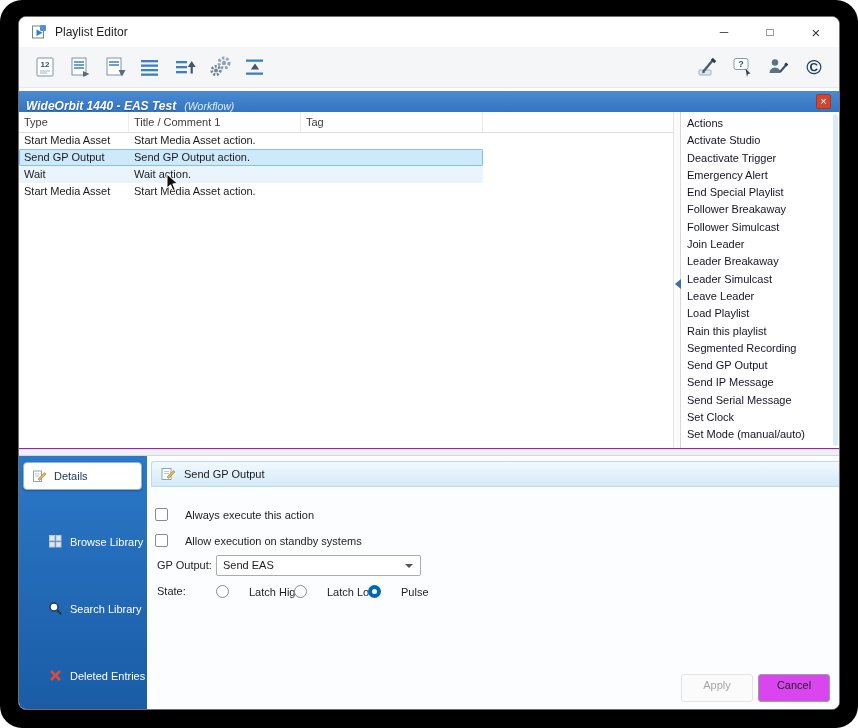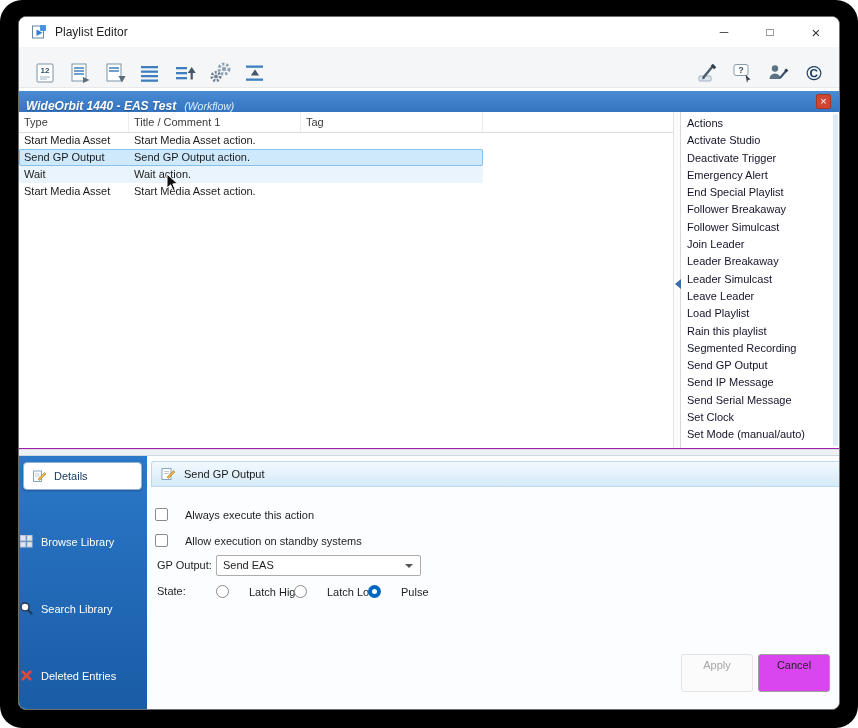--- a/index.html
+++ b/index.html
@@ -10,21 +10,21 @@
   
   .titlebar{position:absolute;left:0;top:0;right:0;height:30px;background:#fff;border-bottom:1px solid #efefef;display:flex;align-items:center;}
   .app-icon{width:16px;height:16px;margin-left:12px;}
   .win-title{font-size:12px;color:#1f1f1f;margin-left:8px;}
   .caption{position:absolute;right:0;top:0;height:30px;display:flex;}
   .cap-btn{width:46px;height:30px;display:flex;align-items:center;justify-content:center;font-size:12px;color:#333;}
   .cap-btn.close{font-size:15px;}
 
   
   .toolbar{position:absolute;left:0;top:30px;right:0;height:40px;background:#f5f6f7;border-bottom:1px solid #e9e9e9;}
-  .tool-group{position:absolute;top:7px;display:flex;gap:8px;margin-top:6px;}
+  .tool-group{position:absolute;top:7px;display:flex;gap:8px;}
   .tool-group.left{left:12px;}
   .tool-group.right{right:10px;}
   .tool-btn{width:27px;height:26px;display:flex;align-items:center;justify-content:center;}
 
   
   .wf-header{position:absolute;left:0;top:74px;right:0;height:30px;background:linear-gradient(180deg,#4a8bd4,#2b6ab8);display:flex;align-items:center;padding-left:7px;box-sizing:border-box;}
   .wf-title{color:#fff;font-weight:bold;font-style:italic;font-size:12px;text-shadow:0 1px 1px rgba(0,0,0,.3);white-space:nowrap;}
   .wf-sub{color:#dcebfa;font-style:italic;font-size:10.5px;margin-left:8px;}
   .wf-close{position:absolute;right:8px;top:3px;width:15px;height:15px;background:#cf4631;border:1px solid #a83422;border-radius:2px;color:#fff;font-size:11px;line-height:13px;text-align:center;box-sizing:border-box;}
 
@@ -44,36 +44,36 @@
   .actions{position:absolute;left:662px;top:0;right:0;height:100%;background:#fff;padding:3px 10px 0 6px;box-sizing:border-box;font-size:11px;color:#14142a;}
   .action-item{height:17.3px;line-height:17.3px;white-space:nowrap;overflow:hidden;}
   .actions-scrollbar{position:absolute;right:1px;top:2px;width:5px;height:332px;background:#dcebf8;border-radius:3px;}
 
   
   .hsplit{position:absolute;left:0;top:432px;right:0;height:7px;background:#edf1f5;border-top:1px solid #d9dee3;border-bottom:1px solid #cfd6dc;box-sizing:border-box;}
 
   
   .bottom{position:absolute;left:0;top:439px;right:0;bottom:0;display:flex;}
   .sidebar{width:128px;background:linear-gradient(180deg,#2b78c8,#1a5ca6);padding-top:5px;box-sizing:border-box;flex:none;}
-  .side-item{height:31px;display:flex;align-items:center;gap:7px;padding-left:0;color:#fff;font-size:11px;white-space:nowrap;margin-top:36px;}
+  .side-item{height:31px;display:flex;align-items:center;gap:7px;padding-left:29px;color:#fff;font-size:11px;white-space:nowrap;margin-top:36px;}
   .side-item.selected{background:#fff;margin:1px 5px 1px 4px;border:1px solid #8fb2d9;border-radius:4px;color:#1b3b63;height:28px;padding-left:8px;box-shadow:0 1px 2px rgba(0,0,0,.25);box-sizing:border-box;}
   .s-ico{width:15px;height:15px;flex:none;display:flex;}
 
   .details{flex:1;position:relative;background:#fcfdff;}
   .d-header{position:absolute;top:5px;left:4px;right:0;height:26px;background:linear-gradient(#f2f9fe,#d5eaf8);border:1px solid #bcd9ee;border-right:none;border-radius:3px 0 0 0;display:flex;align-items:center;gap:8px;padding-left:8px;font-size:11px;color:#1a1a1a;box-sizing:border-box;}
   .chk-row{position:absolute;left:8px;display:flex;align-items:center;gap:17px;font-size:11px;color:#1e1e1e;}
   .checkbox{width:13px;height:13px;background:#fff;border:1px solid #8b8b8b;border-radius:2px;box-sizing:border-box;flex:none;}
   .f-label{position:absolute;left:10px;font-size:11px;color:#1e1e1e;line-height:21px;}
   .dropdown{position:absolute;left:69px;top:99px;width:205px;height:21px;background:#fff;border:1px solid #acacac;border-radius:2px;font-size:11px;line-height:19px;padding-left:6px;box-sizing:border-box;color:#1e1e1e;}
   .dd-chevron{position:absolute;right:7px;top:8px;width:0;height:0;border-left:4px solid transparent;border-right:4px solid transparent;border-top:4px solid #555;}
   .radio-opt{position:absolute;top:129px;display:flex;align-items:center;gap:20px;font-size:11px;color:#1e1e1e;}
   .radio{width:13px;height:13px;border-radius:50%;border:1px solid #8b8b8b;background:#fff;box-sizing:border-box;flex:none;position:relative;}
   .radio.on{border:none;background:#0067c0;}
   .radio.on::after{content:"";position:absolute;left:4px;top:4px;width:5px;height:5px;border-radius:50%;background:#fff;}
-  .btn{position:absolute;bottom:17px;height:38px;width:72px;font-size:11px;text-align:center;line-height:20px;border-radius:3px;box-sizing:border-box;}
+  .btn{position:absolute;bottom:7px;height:28px;width:72px;font-size:11px;text-align:center;line-height:20px;border-radius:3px;box-sizing:border-box;}
   .btn.apply{right:86px;background:#fbfbfb;border:1px solid #e3e3e3;color:#a6a6a6;}
   .btn.cancel{right:9px;background:#d946ef;border:1px solid #9e9e9e;color:#222;text-align:center;}
 
   .cursor{position:absolute;left:147px;top:156px;z-index:50;}
 </style>
 </head>
 <body>
 
 <div class="screen">
   <div class="window">

